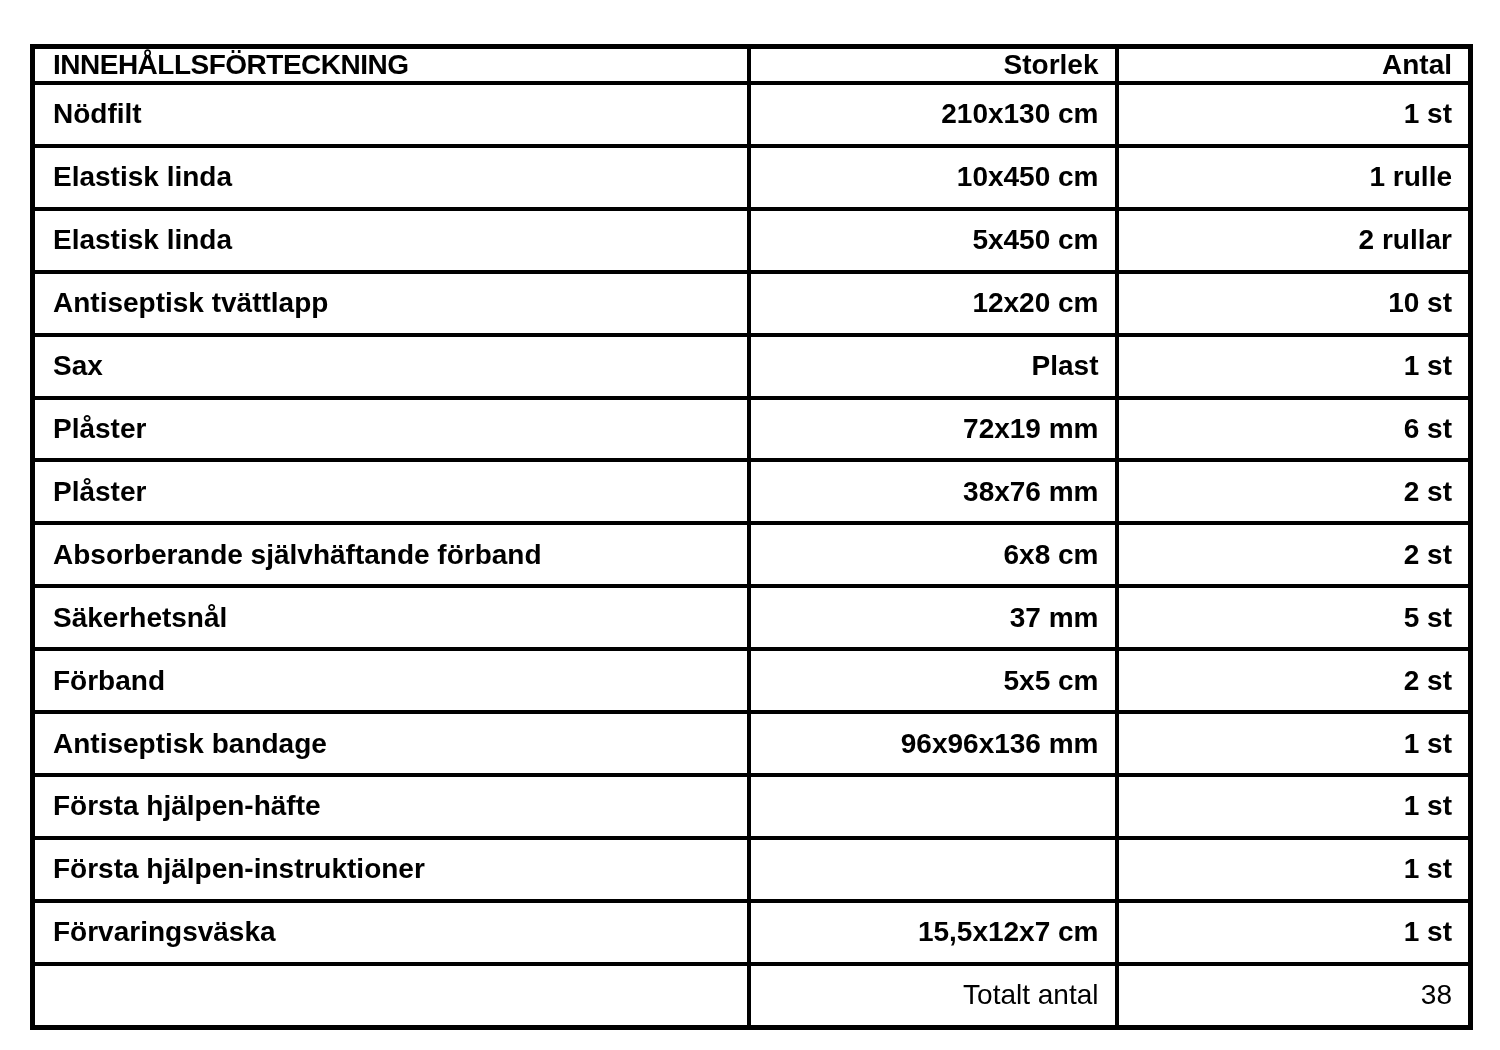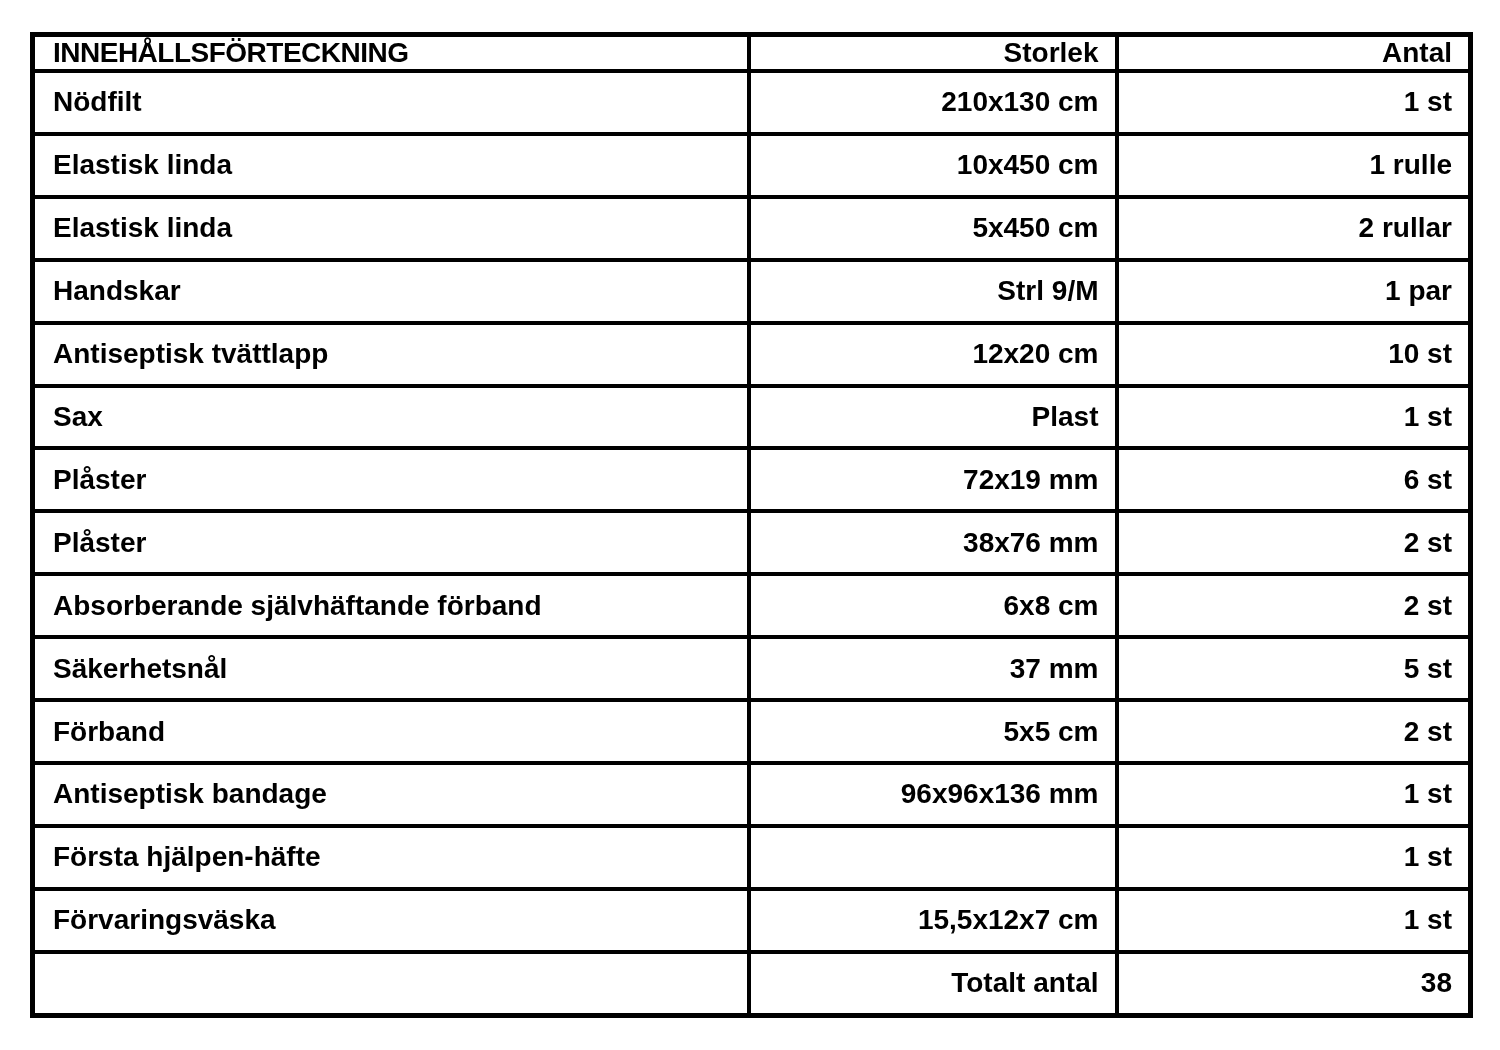--- a/index.html
+++ b/index.html
@@ -17,21 +17,21 @@
     width: 1500px;
     height: 1050px;
     background: var(--background);
     overflow: hidden;
     font-family: "Liberation Sans", sans-serif;
     color: var(--text);
   }
   table.contents {
     position: absolute;
     left: 30px;
-    top: 32px;
+    top: 44px;
     width: 1438px;
     height: 986px;
     border-collapse: collapse;
     table-layout: fixed;
     border: 5px solid var(--border);
     font-size: 28px;
   }
   col.c-name { width: 716px; }
   col.c-size { width: 368px; }
   col.c-qty  { width: 354px; }
@@ -45,21 +45,21 @@
   }
   .cell-left  { text-align: left; }
   .cell-right { text-align: right; }
   th {
     font-weight: 700;
   }
   th.table-title {
     letter-spacing: -0.5px;
   }
   tr.total-row td {
-    font-weight: 700;
+    font-weight: 400;
   }
 </style>
 </head>
 <body>
 
 <div class="sheet">
   <table class="contents">
     <colgroup>
       <col class="c-name">
       <col class="c-size">
@@ -80,25 +80,20 @@
       </tr>
       <tr>
         <td class="cell-left">Elastisk linda</td>
         <td class="cell-right">10x450 cm</td>
         <td class="cell-right">1 rulle</td>
       </tr>
       <tr>
         <td class="cell-left">Elastisk linda</td>
         <td class="cell-right">5x450 cm</td>
         <td class="cell-right">2 rullar</td>
-      </tr>
-      <tr>
-        <td class="cell-left">Handskar</td>
-        <td class="cell-right">Strl 9/M</td>
-        <td class="cell-right">1 par</td>
       </tr>
       <tr>
         <td class="cell-left">Antiseptisk tvättlapp</td>
         <td class="cell-right">12x20 cm</td>
         <td class="cell-right">10 st</td>
       </tr>
       <tr>
         <td class="cell-left">Sax</td>
         <td class="cell-right">Plast</td>
         <td class="cell-right">1 st</td>
@@ -132,20 +127,25 @@
         <td class="cell-left">Antiseptisk bandage</td>
         <td class="cell-right">96x96x136 mm</td>
         <td class="cell-right">1 st</td>
       </tr>
       <tr>
         <td class="cell-left">Första hjälpen-häfte</td>
         <td class="cell-right"></td>
         <td class="cell-right">1 st</td>
       </tr>
       <tr>
+        <td class="cell-left">Första hjälpen-instruktioner</td>
+        <td class="cell-right"></td>
+        <td class="cell-right">1 st</td>
+      </tr>
+      <tr>
         <td class="cell-left">Förvaringsväska</td>
         <td class="cell-right">15,5x12x7 cm</td>
         <td class="cell-right">1 st</td>
       </tr>
       <tr class="total-row">
         <td class="cell-left"></td>
         <td class="cell-right">Totalt antal</td>
         <td class="cell-right">38</td>
       </tr>
     </tbody>

